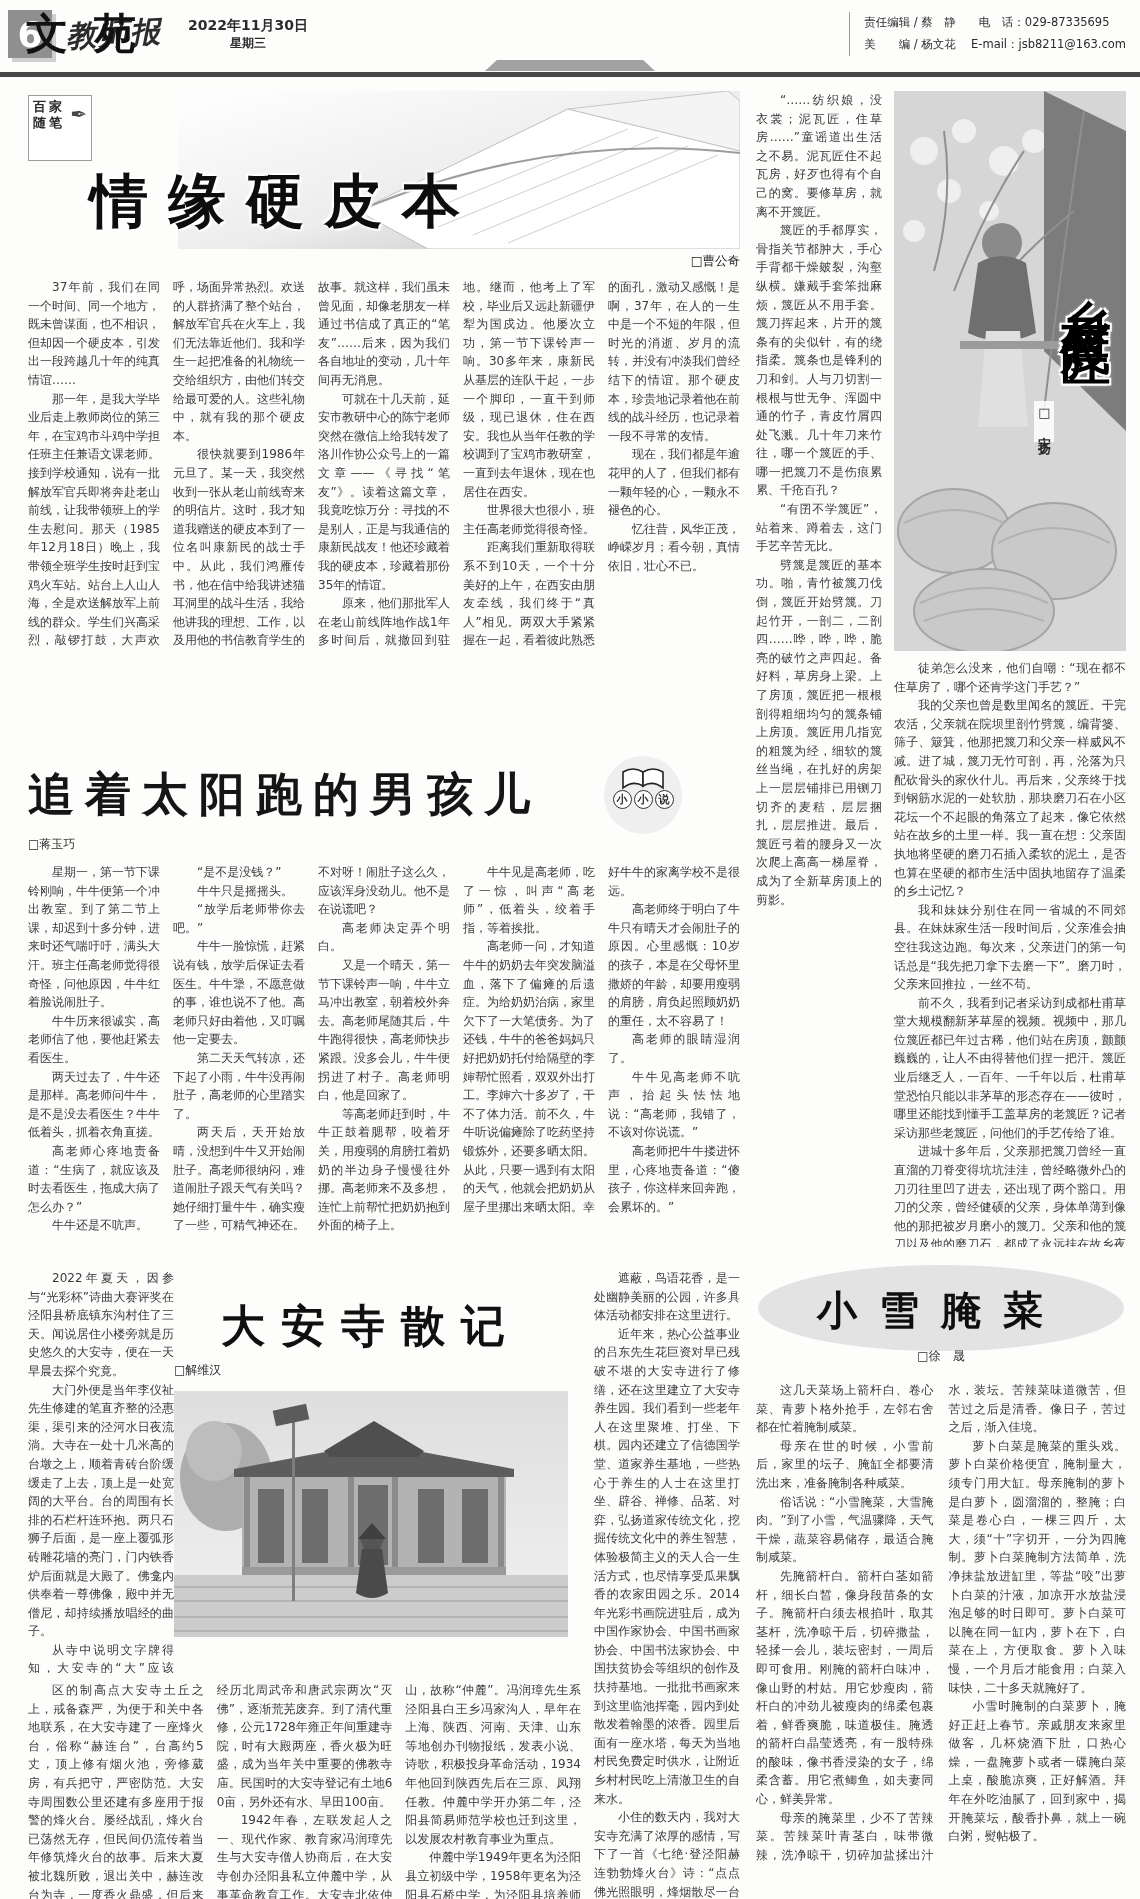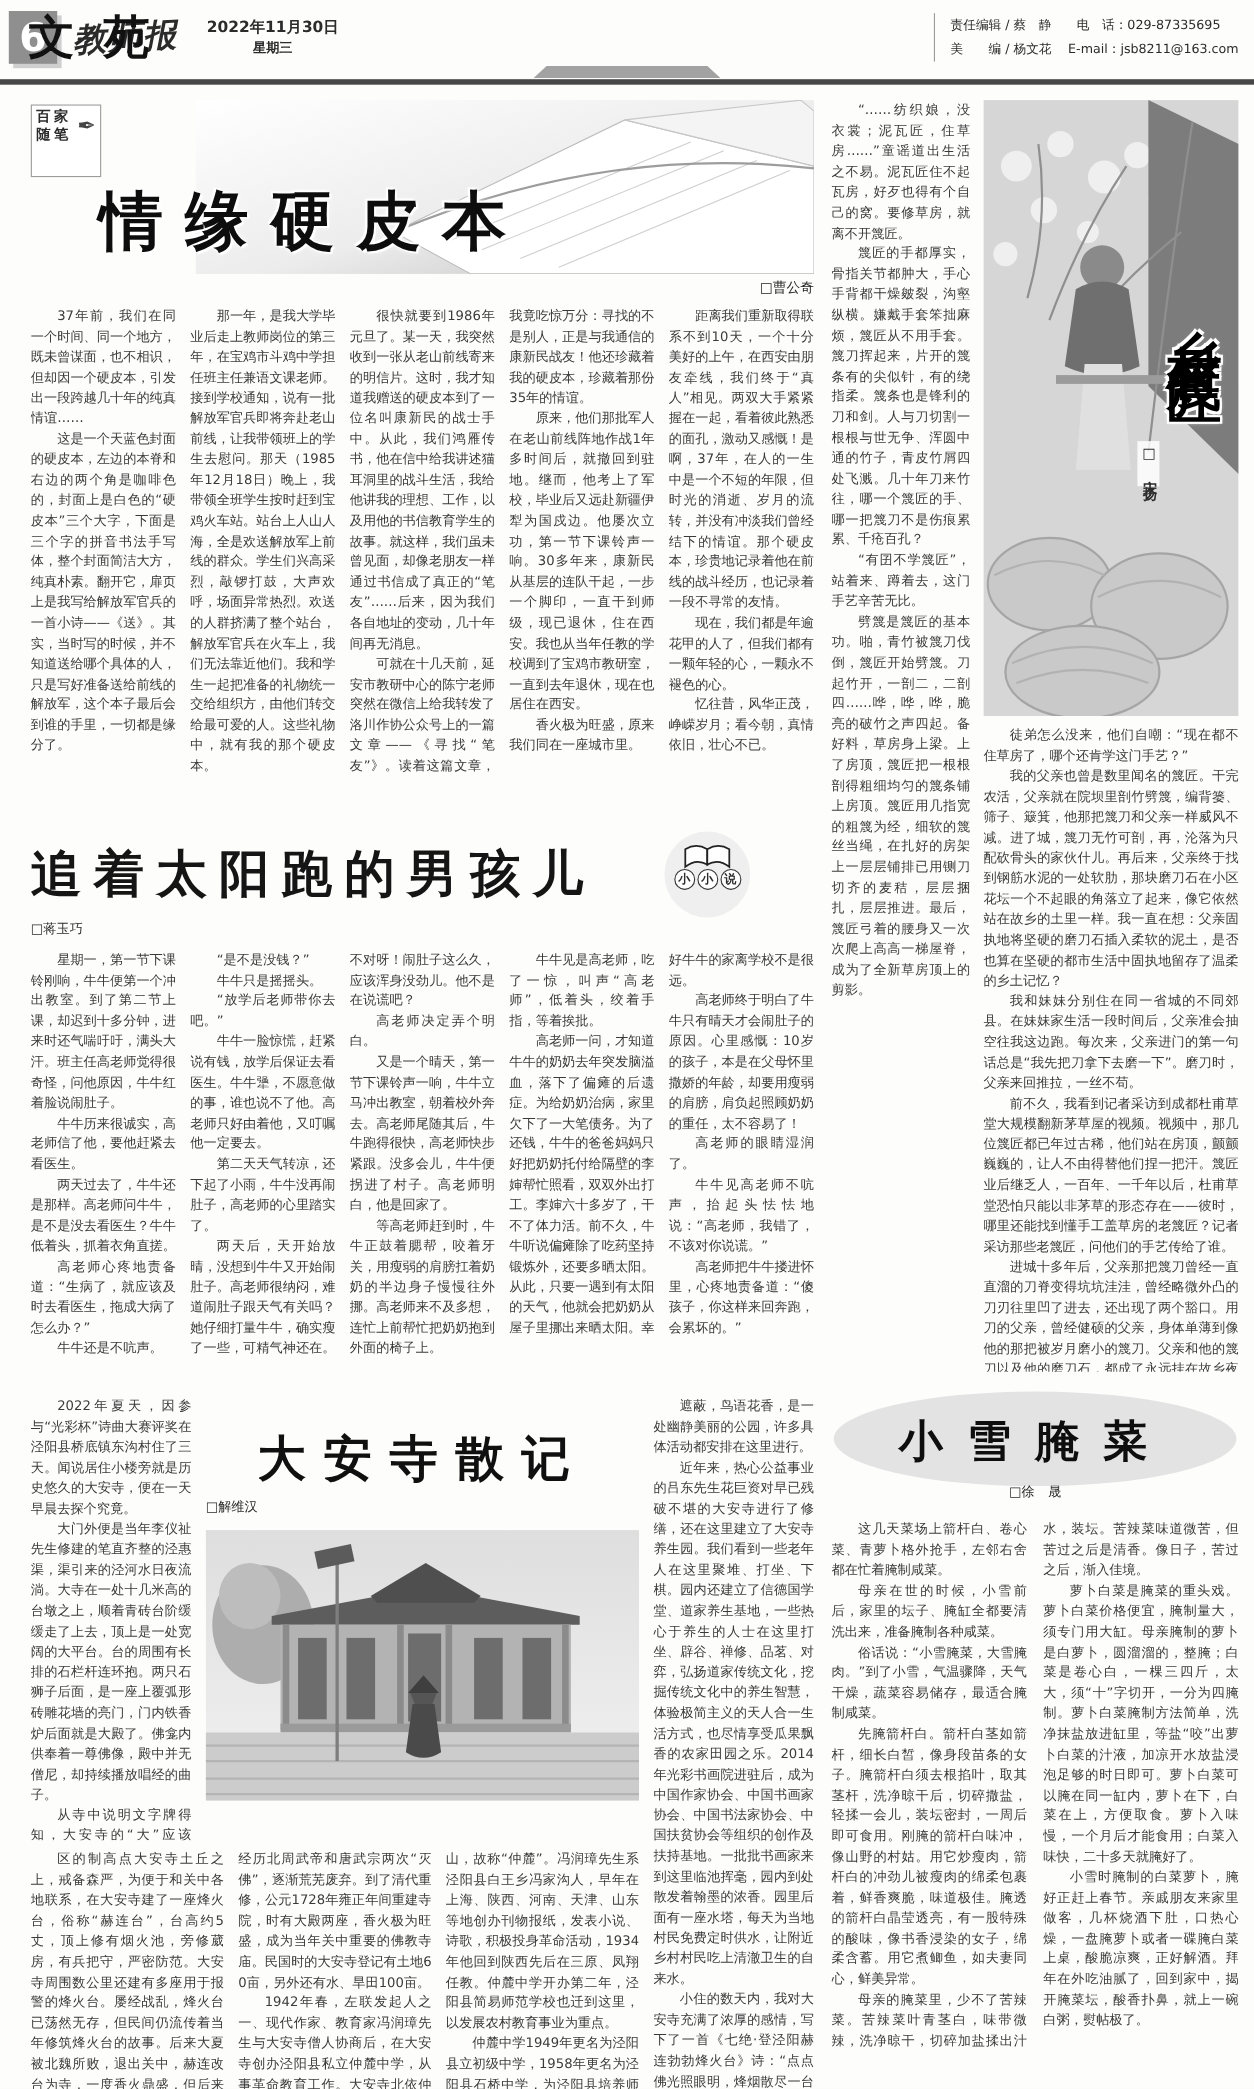--- a/index.html
+++ b/index.html
@@ -63,21 +63,21 @@
   .badge-story svg { margin-top:10px; }
   .badge-story .circs { display:flex; justify-content:center; gap:2px; margin-top:-6px; }
   .badge-story .c { width:19px; height:19px; border:1px solid #333; border-radius:50%;
                     background:#fff; font-size:11px; font-weight:bold; line-height:18px; }
   .artB-author { text-align:left; font-size:12px; margin:4px 0 10px; }
   .artB-body { height:388px; column-count:5; }
 
   
   .artC { margin-top:18px; display:flex; gap:13px; }
   .artC-main { width:553px; }
-  .artC-toprow { display:flex; gap:13px; }
+  .artC-toprow { display:flex; }
   .artC-col1 { width:146px; height:404px; overflow:hidden; }
   .artC-center { width:394px; }
   .artC-title { text-align:center; font-size:44px; font-weight:bold;
                 letter-spacing:16px; padding:28px 0 6px; color:#101010; }
   .artC-author { text-align:left; font-size:12px; margin-bottom:12px; }
   .temple-photo { width:394px; height:246px; display:block; }
   .artC-bottom { margin-top:8px; height:232px; column-count:3; }
   .artC-right { width:146px; height:644px; overflow:hidden; }
 
   
@@ -157,26 +157,25 @@
           <div class="badge-essay">
             <span class="quill">✒</span>
             <span class="bk">百家</span>
             <span class="bk">随笔</span>
           </div>
           <h1 class="artA-title">情缘硬皮本</h1>
         </div>
         <div class="artA-author">□曹公奇</div>
         <div class="artA-body body-text cols">
             <p>37年前，我们在同一个时间、同一个地方，既未曾谋面，也不相识，但却因一个硬皮本，引发出一段跨越几十年的纯真情谊……</p>
-            <p>这是一个天蓝色封面的硬皮本，左边的本脊和右边的两个角是咖啡色的，封面上是白色的“硬皮本”三个大字，下面是三个字的拼音书法手写体，整个封面简洁大方，纯真朴素。翻开它，扉页上是我写给解放军官兵的一首小诗——《送》。其实，当时写的时候，并不知道送给哪个具体的人，只是写好准备送给前线的解放军，这个本子最后会到谁的手里，一切都是缘分了。</p>
             <p>那一年，是我大学毕业后走上教师岗位的第三年，在宝鸡市斗鸡中学担任班主任兼语文课老师。接到学校通知，说有一批解放军官兵即将奔赴老山前线，让我带领班上的学生去慰问。那天（1985年12月18日）晚上，我带领全班学生按时赶到宝鸡火车站。站台上人山人海，全是欢送解放军上前线的群众。学生们兴高采烈，敲锣打鼓，大声欢呼，场面异常热烈。欢送的人群挤满了整个站台，解放军官兵在火车上，我们无法靠近他们。我和学生一起把准备的礼物统一交给组织方，由他们转交给最可爱的人。这些礼物中，就有我的那个硬皮本。</p>
             <p>很快就要到1986年元旦了。某一天，我突然收到一张从老山前线寄来的明信片。这时，我才知道我赠送的硬皮本到了一位名叫康新民的战士手中。从此，我们鸿雁传书，他在信中给我讲述猫耳洞里的战斗生活，我给他讲我的理想、工作，以及用他的书信教育学生的故事。就这样，我们虽未曾见面，却像老朋友一样通过书信成了真正的“笔友”……后来，因为我们各自地址的变动，几十年间再无消息。</p>
             <p>可就在十几天前，延安市教研中心的陈宁老师突然在微信上给我转发了洛川作协公众号上的一篇文章——《寻找“笔友”》。读着这篇文章，我竟吃惊万分：寻找的不是别人，正是与我通信的康新民战友！他还珍藏着我的硬皮本，珍藏着那份35年的情谊。</p>
             <p>原来，他们那批军人在老山前线阵地作战1年多时间后，就撤回到驻地。继而，他考上了军校，毕业后又远赴新疆伊犁为国戍边。他屡次立功，第一节下课铃声一响。30多年来，康新民从基层的连队干起，一步一个脚印，一直干到师级，现已退休，住在西安。我也从当年任教的学校调到了宝鸡市教研室，一直到去年退休，现在也居住在西安。</p>
-            <p>香火极为旺盛，原来我们同在一座城市里。</p>
+            <p>世界很大也很小，班主任高老师觉得很奇怪。</p>
             <p>距离我们重新取得联系不到10天，一个十分美好的上午，在西安由朋友牵线，我们终于“真人”相见。两双大手紧紧握在一起，看着彼此熟悉的面孔，激动又感慨！是啊，37年，在人的一生中是一个不短的年限，但时光的消逝、岁月的流转，并没有冲淡我们曾经结下的情谊。那个硬皮本，珍贵地记录着他在前线的战斗经历，也记录着一段不寻常的友情。</p>
             <p>现在，我们都是年逾花甲的人了，但我们都有一颗年轻的心，一颗永不褪色的心。</p>
             <p>忆往昔，风华正茂，峥嵘岁月；看今朝，真情依旧，壮心不已。</p>
           </div>
       </section>
 
       <section class="artB">
         <div class="artB-titlerow">
           <h1 class="artB-title">追着太阳跑的男孩儿</h1>
           <div class="badge-story">

